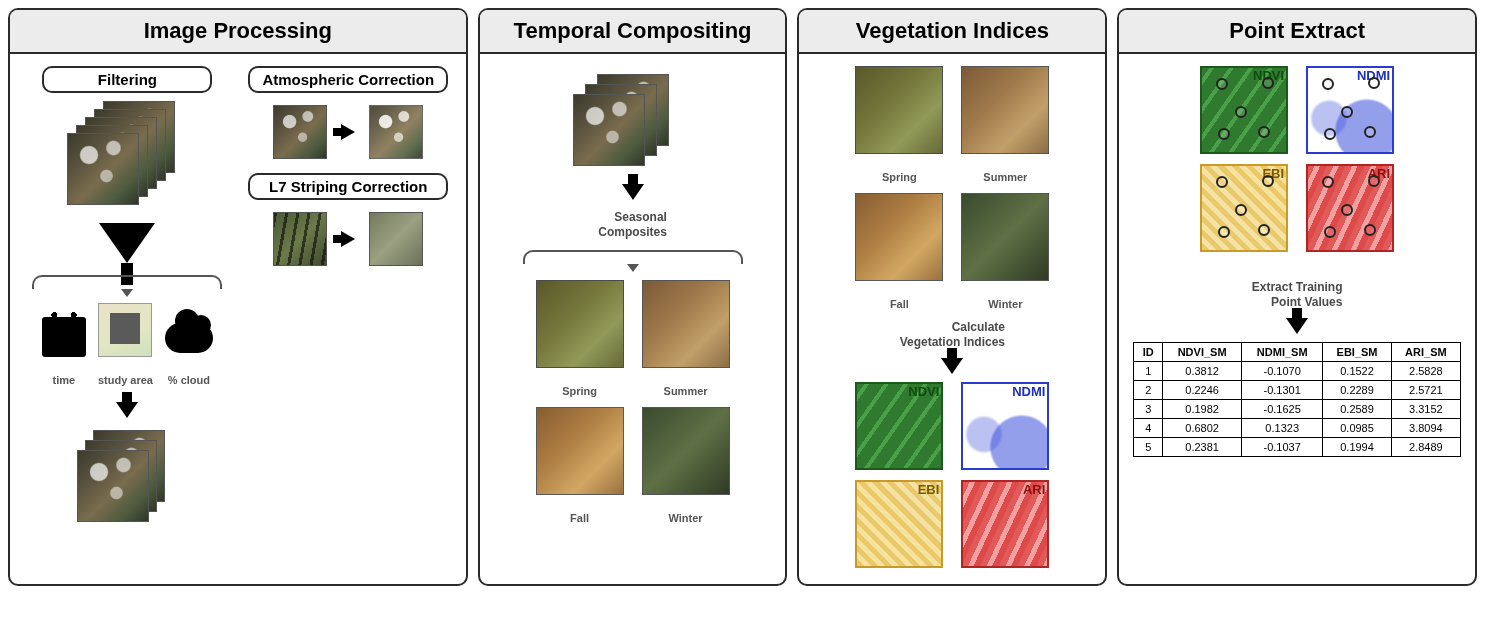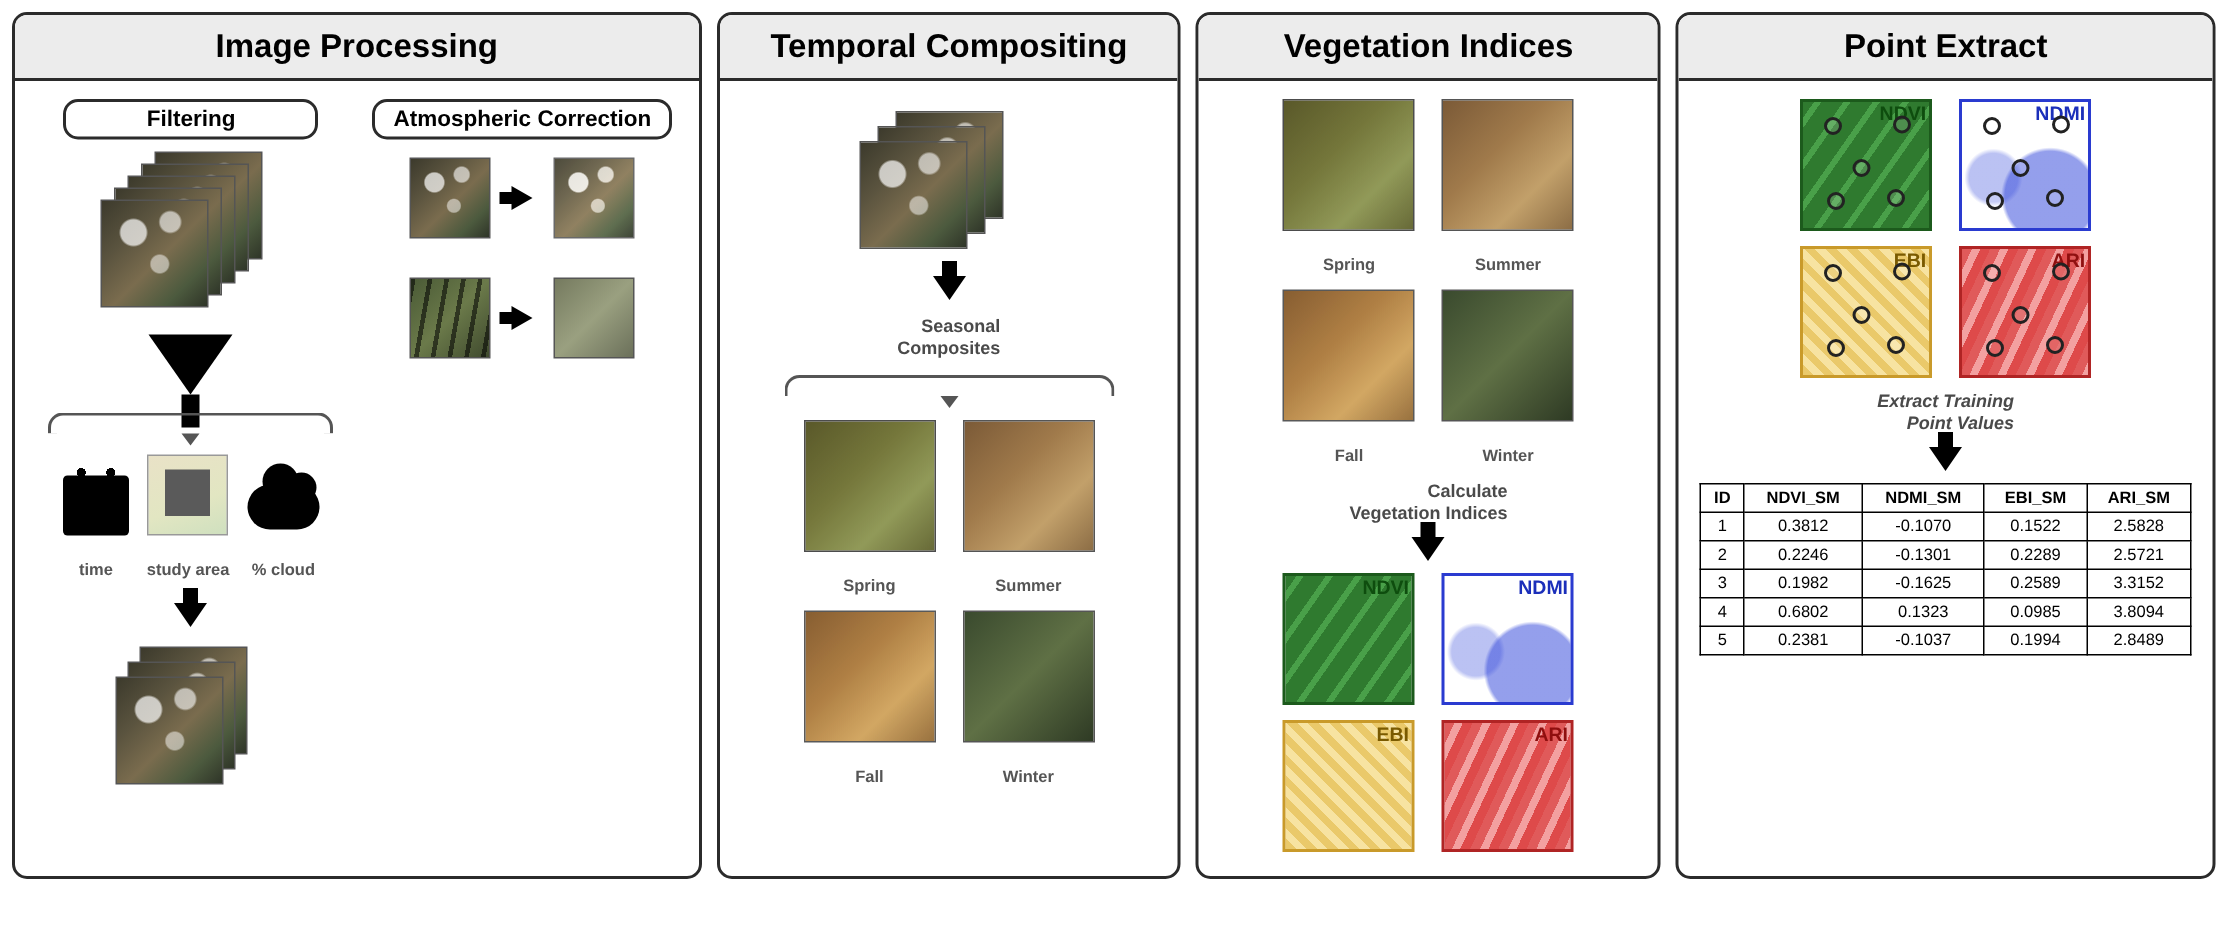--- a/index.html
+++ b/index.html
@@ -273,20 +273,21 @@
           <div class="center"><div class="pill" style="width:200px;">Atmospheric Correction</div></div>
           <div style="display:flex; align-items:center; justify-content:center; gap:14px; margin-top:12px;">
             <div class="tile sm"></div>
             <span class="arrow-right"></span>
             <div class="tile sm" style="filter:brightness(1.2) contrast(0.9);"></div>
           </div>
         </div>
 
 
         <div>
+          <div class="center"><div class="pill" style="width:200px;">L7 Striping Correction</div></div>
           <div style="display:flex; align-items:center; justify-content:center; gap:14px; margin-top:12px;">
             <div class="tile sm stripes"></div>
             <span class="arrow-right"></span>
             <div class="tile sm" style="background:linear-gradient(135deg,#757a5f,#9aa080,#6b705a);"></div>
           </div>
         </div>
 
       </div>
     </div>
   </div>
@@ -422,21 +423,21 @@
           <div class="points-overlay">
             <span class="pt" style="top:14%; left:18%;"></span>
               <span class="pt" style="top:12%; left:70%;"></span>
             <span class="pt" style="top:46%; left:40%;"></span>
               <span class="pt" style="top:70%; left:20%;"></span>
             <span class="pt" style="top:68%; left:66%;"></span>
           </div>
         </div>
       </div>
 
-      <div class="caption-strong" style="white-space:pre-line; margin-top:0;font-style:italic;">Extract Training
+      <div class="caption-strong" style="white-space:pre-line; margin-top:20px;">Extract Training
 Point Values</div>
       <span class="arrow-down"></span>
 
       <table class="data">
         <thead>
             <tr>
           <th>ID</th>
           <th>NDVI_SM</th>
           <th>NDMI_SM</th>
           <th>EBI_SM</th>

